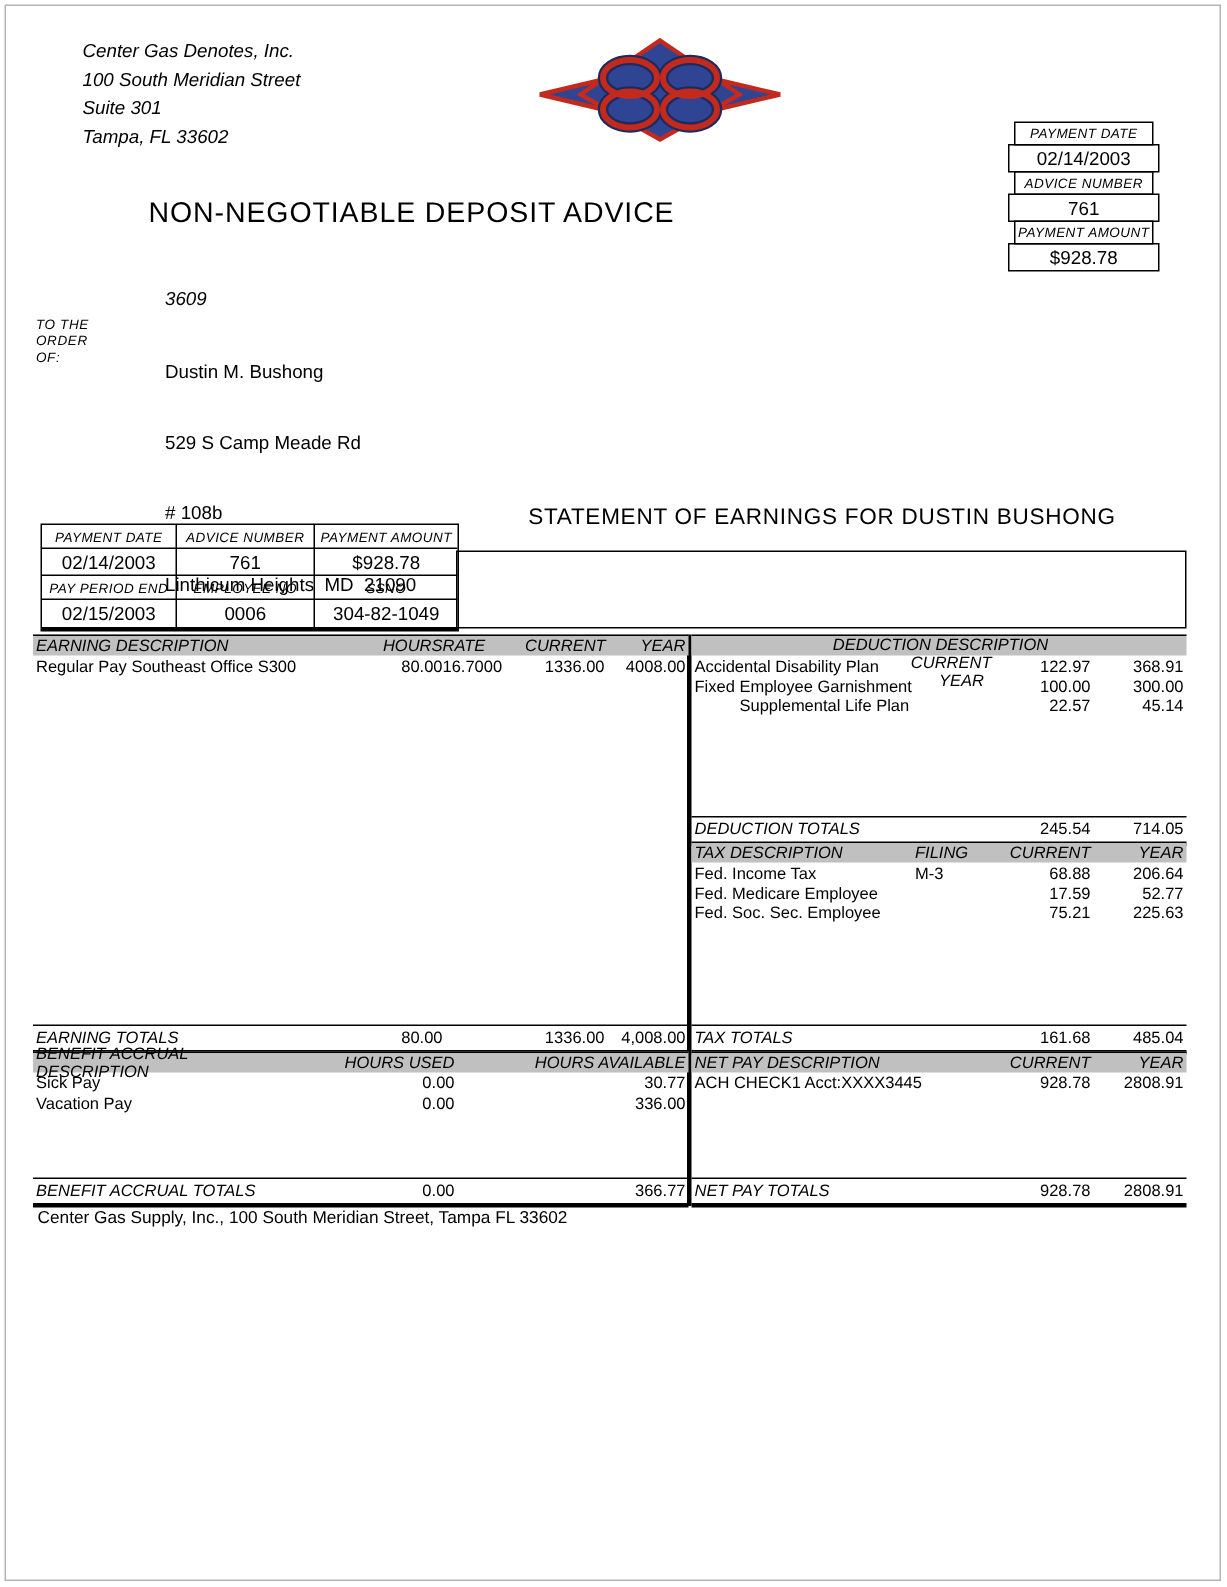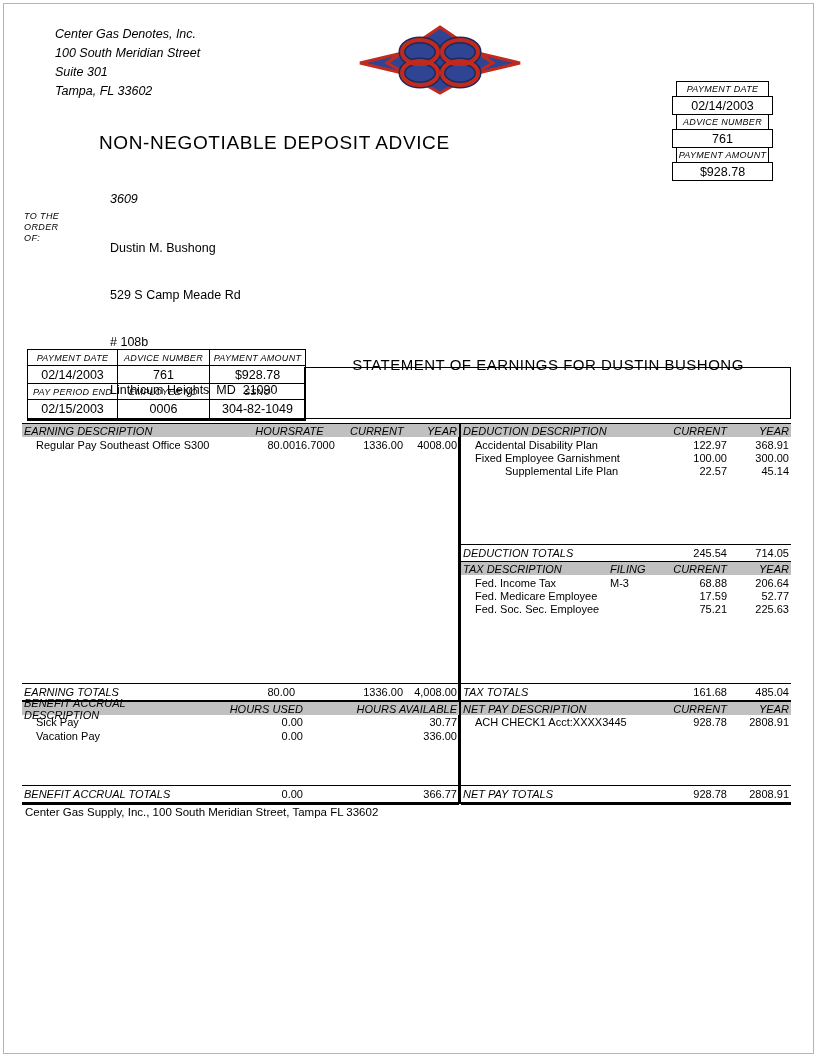--- a/index.html
+++ b/index.html
@@ -33,31 +33,31 @@
   
   .info-table { position:absolute; left:27px; top:349px; width:279px; border:1px solid #000; border-bottom:3px solid #000; }
   .info-row { display:flex; }
   .info-row > div { border-right:1px solid #000; display:flex; align-items:center; justify-content:center; }
   .info-row > div:last-child { border-right:none; }
   .info-row.hdr > div { height:16px; font-style:italic; font-size:9px; letter-spacing:.3px; border-bottom:1px solid #000; }
   .info-row.val > div { height:18px; font-size:12.5px; }
   .info-row.val.mid > div { border-bottom:1px solid #000; }
   .ic1 { width:90px; } .ic2 { width:92px; } .ic3 { width:95px; }
 
-  .stmt-title { position:absolute; left:305px; top:356px; width:486px; text-align:center; font-size:15px; letter-spacing:.5px; }
+  .stmt-title { position:absolute; left:305px; top:336px; width:486px; text-align:center; font-size:15px; letter-spacing:.5px; }
   .stmt-box { position:absolute; left:304px; top:367px; width:487px; height:52px; border:1px solid #000; }
 
   
   .col { position:absolute; top:423px; }
   .col-left { left:22px; width:437px; height:381px; }
   .col-right { left:461px; width:330px; height:381px; }
   .vdivider { position:absolute; left:458px; top:423px; width:3px; height:381px; background:#000; }
 
   .bar { position:absolute; left:0; right:0; height:14px; background:#c0c0c0; border-top:1px solid #000; display:flex; align-items:center; font-style:italic; font-size:11px; }
-  .row { position:absolute; left:12px; right:0; height:13px; display:flex; align-items:center; font-size:11px; }
+  .row { position:absolute; left:0; right:0; height:13px; display:flex; align-items:center; font-size:11px; }
   .trow { position:absolute; left:0; right:0; height:20px; border-top:1px solid #000; border-bottom:3px solid #000; display:flex; align-items:center; font-size:11px; }
   .it { font-style:italic; }
 
   
   .le-desc { flex:1; padding-left:2px; text-align:left; }
   .le-hours{ width:72px; text-align:right; }
   .le-rate { width:55px; }
   .le-cur  { width:53px; text-align:right; }
   .le-year { width:56px; text-align:right; padding-right:2px; }
   
@@ -200,21 +200,21 @@
       <span class="ba-avail">336.00</span>
     </div>
     <div class="trow" style="top:362px;">
       <span class="ba-desc it">BENEFIT ACCRUAL TOTALS</span>
       <span class="ba-used">0.00</span>
       <span class="ba-avail">366.77</span>
     </div>
   </div>
 
   <div class="col col-right">
-    <div class="bar" style="top:0;">
+    <div class="bar" style="top:0;flex-direction:column;">
       <span class="rd-desc">DEDUCTION DESCRIPTION</span>
       <span class="rd-cur">CURRENT</span>
       <span class="rd-year">YEAR</span>
     </div>
     <div class="row" style="top:15px;">
       <span class="rd-desc">Accidental Disability Plan</span>
       <span class="rd-cur">122.97</span>
       <span class="rd-year">368.91</span>
     </div>
     <div class="row" style="top:28px;">

